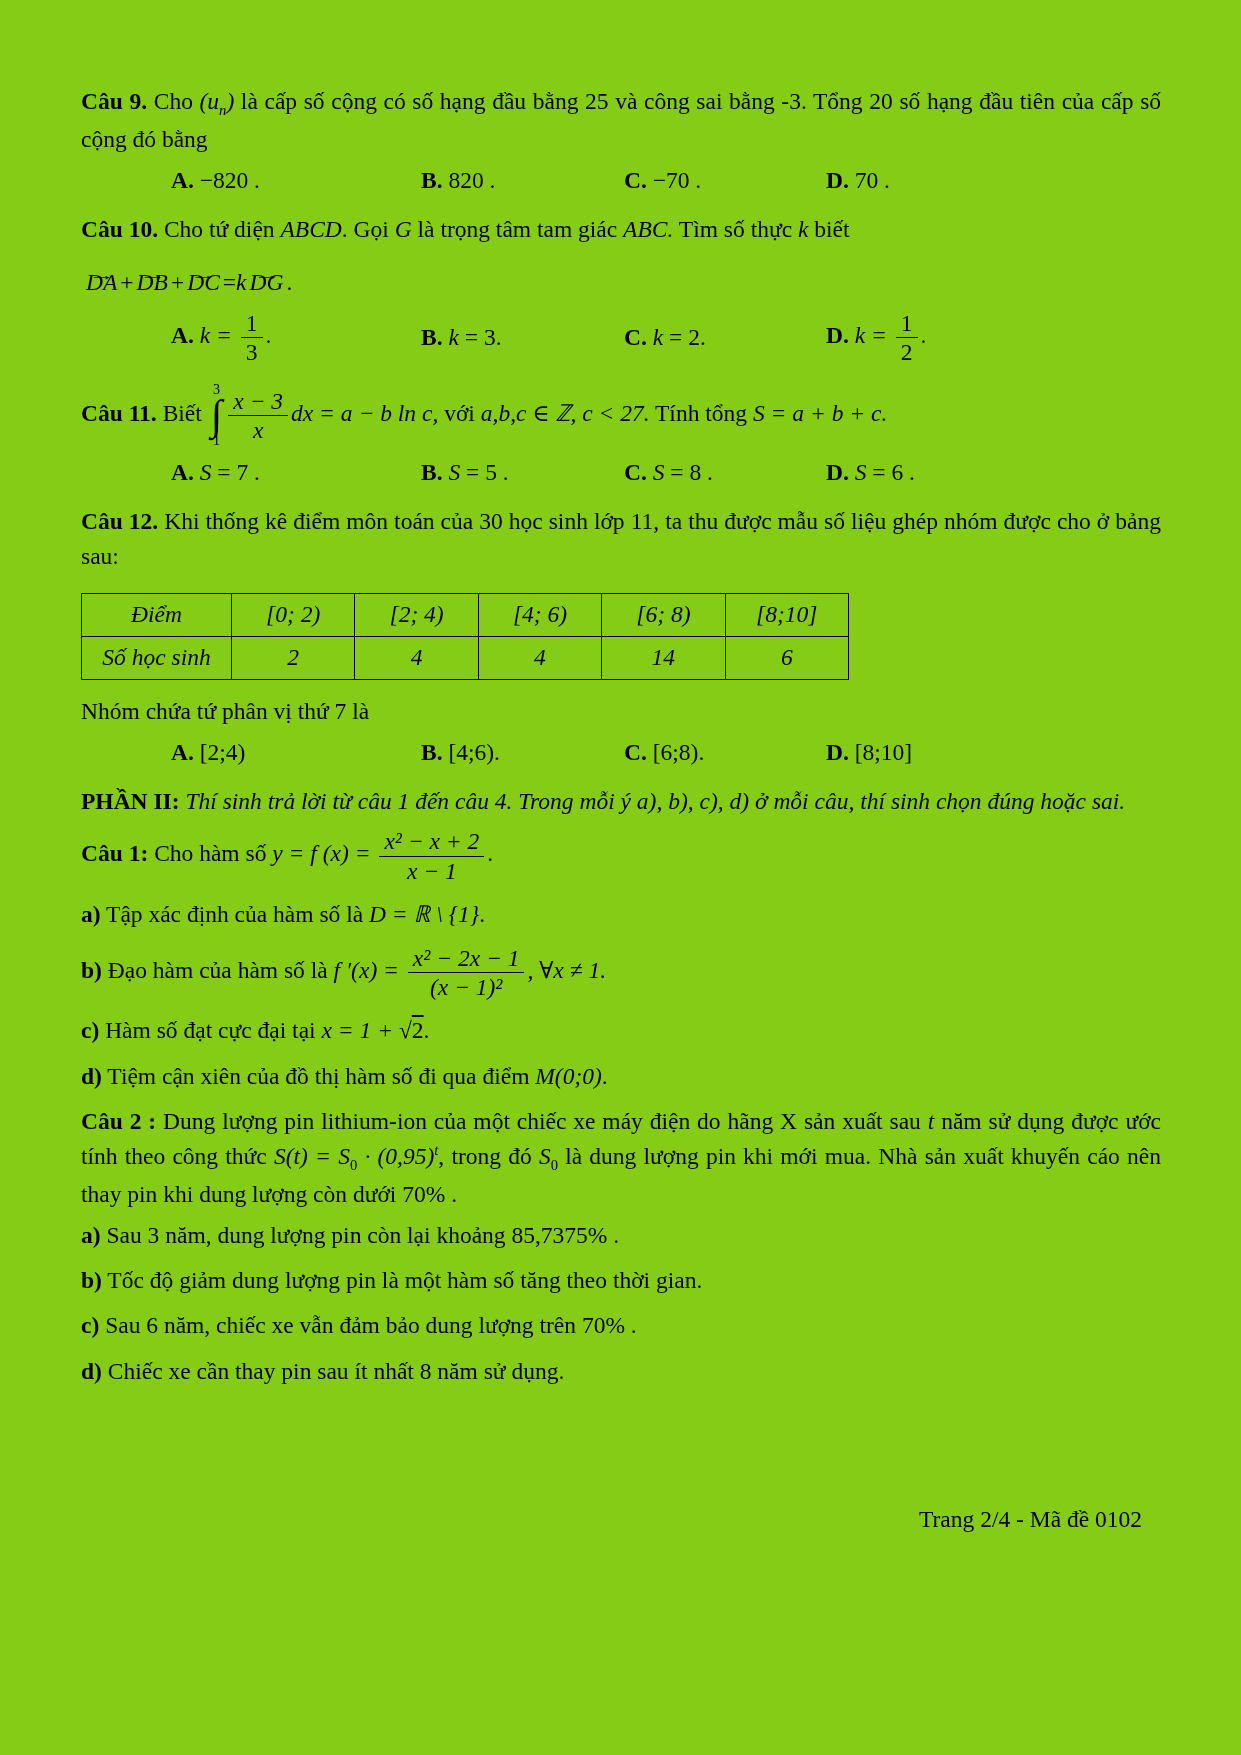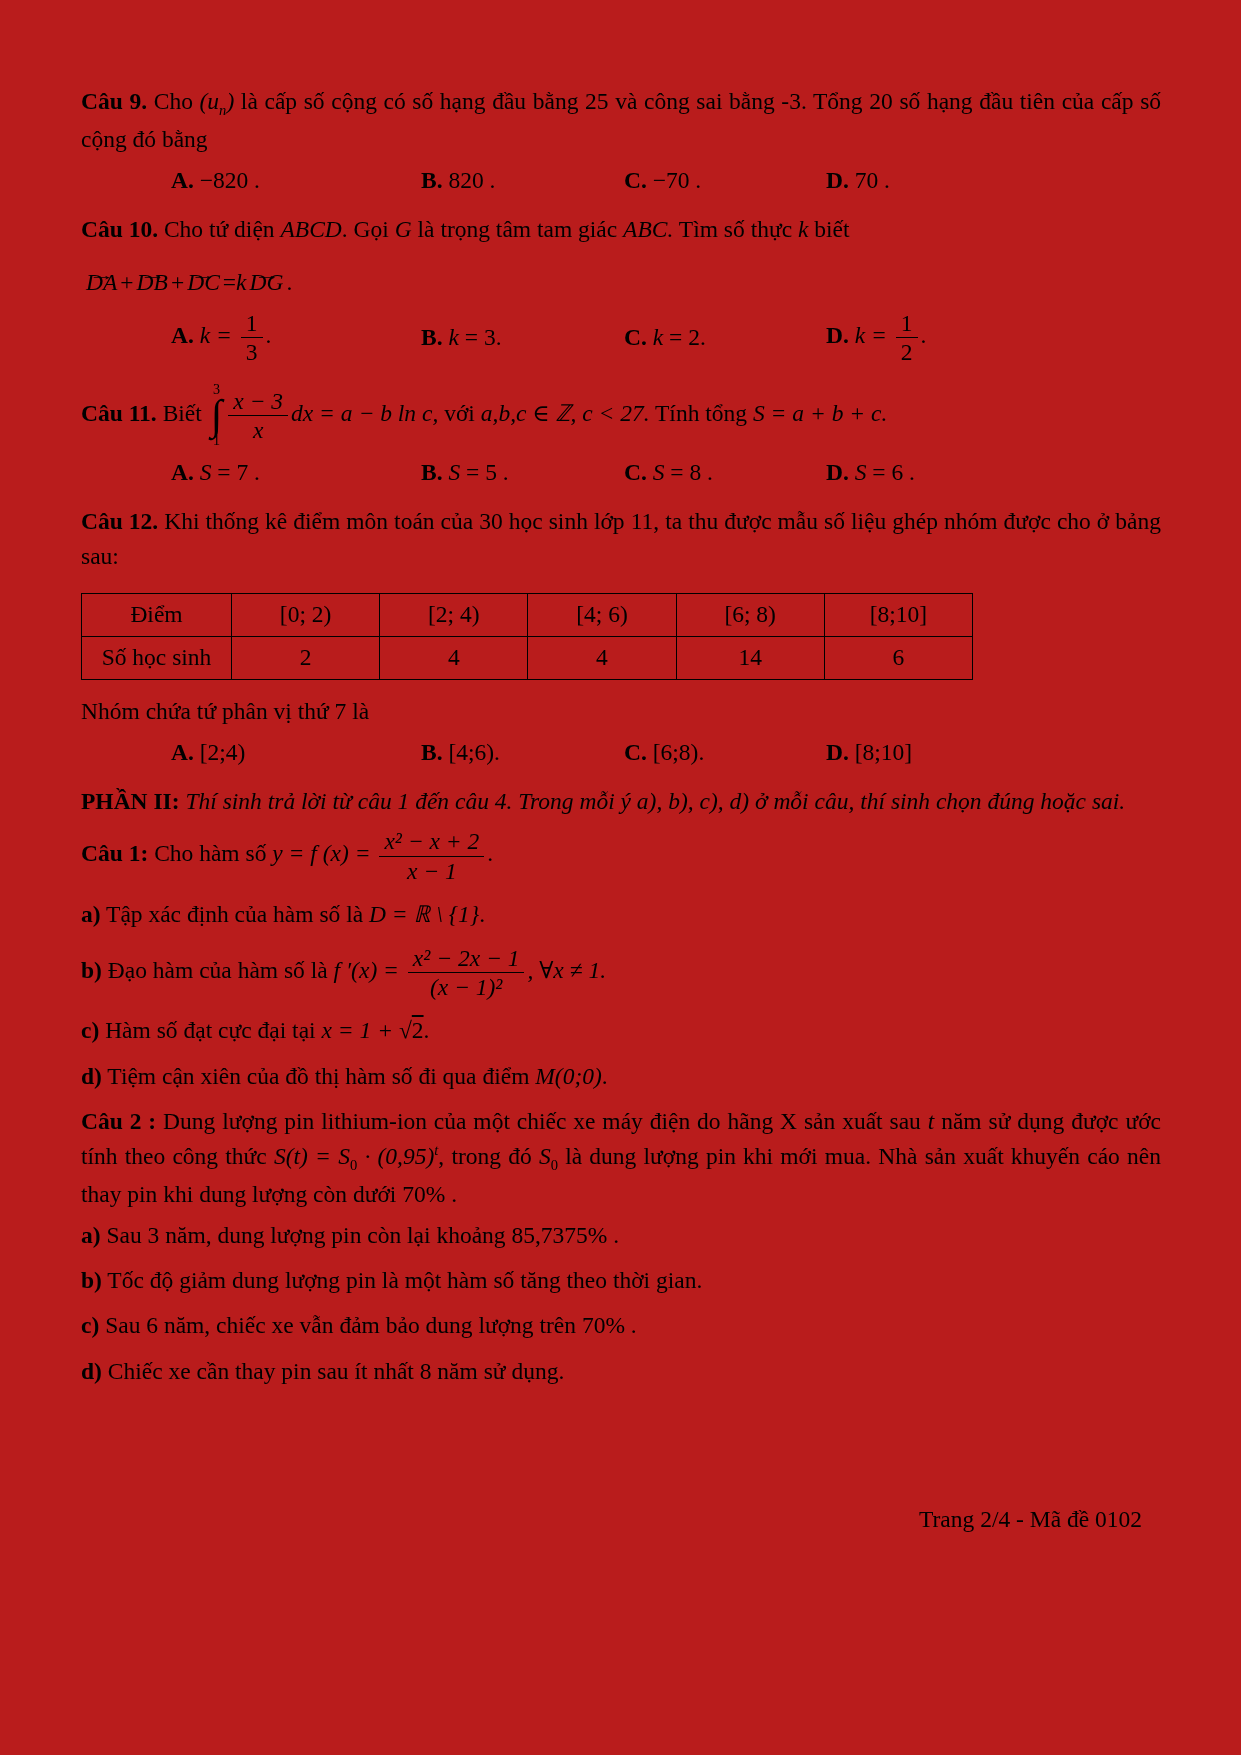--- a/index.html
+++ b/index.html
@@ -1,35 +1,35 @@
 <!DOCTYPE html>
 <html><head>
 <meta charset="utf-8">
 <style>
   html,body{margin:0;padding:0;}
   body{background:#ffffff;font-family:"Liberation Serif","DejaVu Serif",serif;color:#000;}
-  .page{position:relative;width:1241px;height:1755px;padding:84px 80px 0 81px;box-sizing:border-box;font-size:23.5px;line-height:1.5;overflow:hidden;background:#b91c1c;}
+  .page{position:relative;width:1241px;height:1755px;padding:84px 80px 0 81px;box-sizing:border-box;font-size:23.5px;line-height:1.5;overflow:hidden;background:#84cc16;}
   .para{text-align:justify;margin:0 0 6px 0;}
   b{font-weight:bold;}
   .m{font-style:italic;}
   .up{font-style:normal;}
   .nowrap{white-space:nowrap;}
   .q{margin-bottom:4px;}
   .opts{display:grid;grid-template-columns:250px 203px 202px 1fr;padding-left:90px;margin:4px 0 14px 0;align-items:center;}
   .opt{white-space:nowrap;}
   .frac{display:inline-block;vertical-align:middle;text-align:center;line-height:1.2;margin:2px 3px;}
   .frac .num{display:block;border-bottom:1.5px solid #000;padding:0 5px;}
   .frac .den{display:block;padding:0 5px;}
   .vecline{display:inline-block;padding-top:12px;margin-left:2px;}
   .vec{position:relative;display:inline-block;margin:0 3px;font-style:italic;}
   .vec .arr{position:absolute;left:0;right:0;bottom:1.02em;text-align:center;font-size:0.6em;font-style:normal;transform:scaleX(1.9);}
   .intgrl{display:inline-flex;flex-direction:column;align-items:center;vertical-align:middle;line-height:1;margin:0 3px;font-style:normal;}
   .intgrl .lim{font-size:0.6em;line-height:1.1;}
   .intgrl .sign{font-size:1.8em;line-height:0.85;}
-  .stat{border-collapse:collapse;table-layout:fixed;width:892px;margin:18px 0 14px 0;}
+  .stat{border-collapse:collapse;table-layout:fixed;width:768px;margin:18px 0 14px 0;font-style:italic;}
   .stat td{border:1.5px solid #000;height:42px;text-align:center;vertical-align:middle;padding:0 6px;}
   .c0{width:150px;}
   .rad{text-decoration:overline;}
   sub,sup{font-size:0.62em;}
   .footer{position:absolute;top:1502px;right:99px;white-space:nowrap;}
   .item{margin:0 0 10px 0;}
   .tallpara{margin:4px 0 10px 0;}
 </style>
 </head>
 <body>

